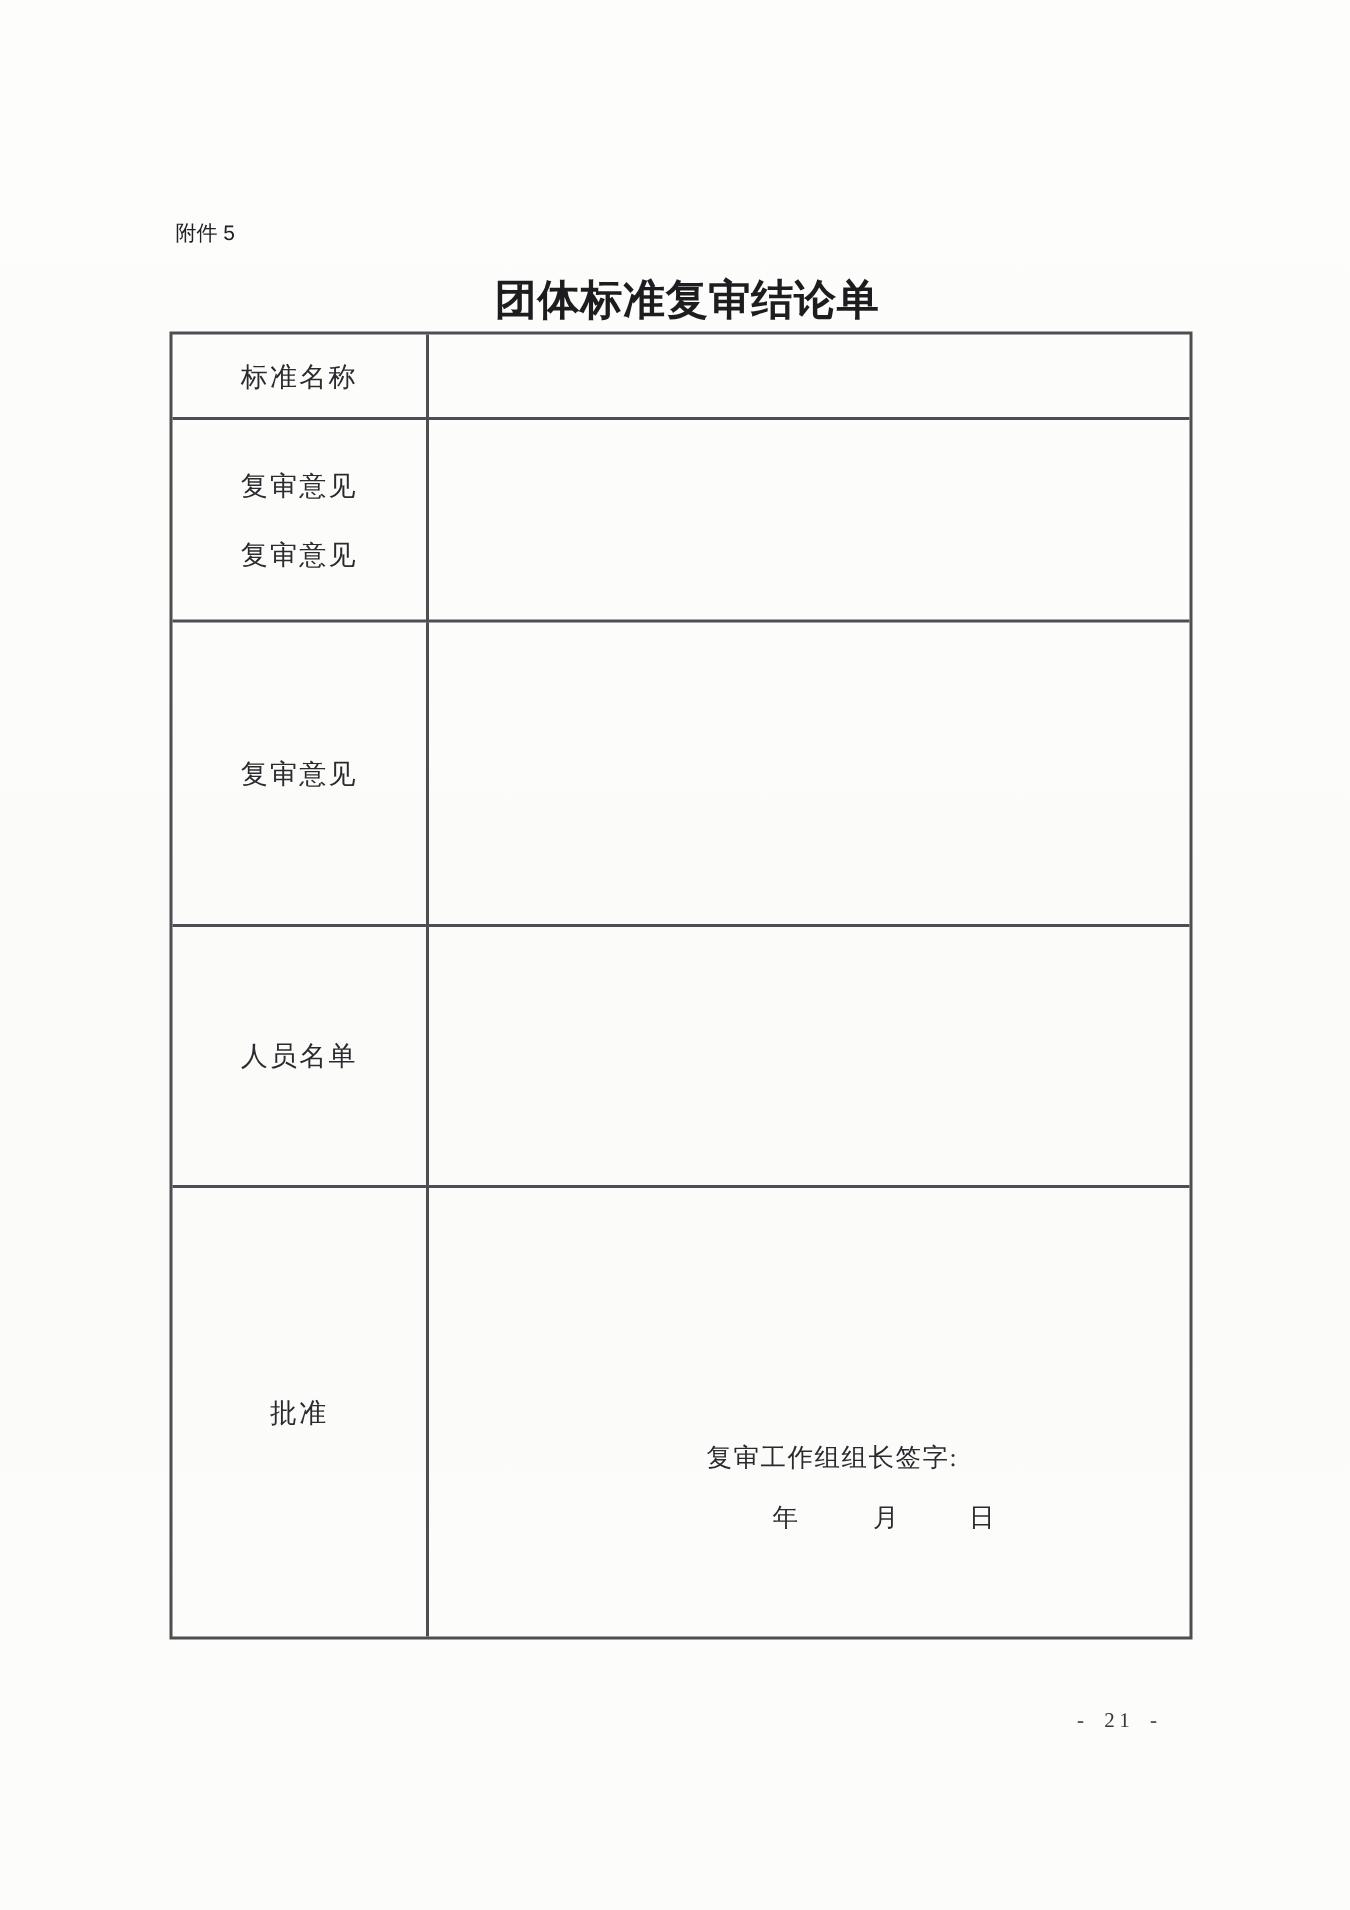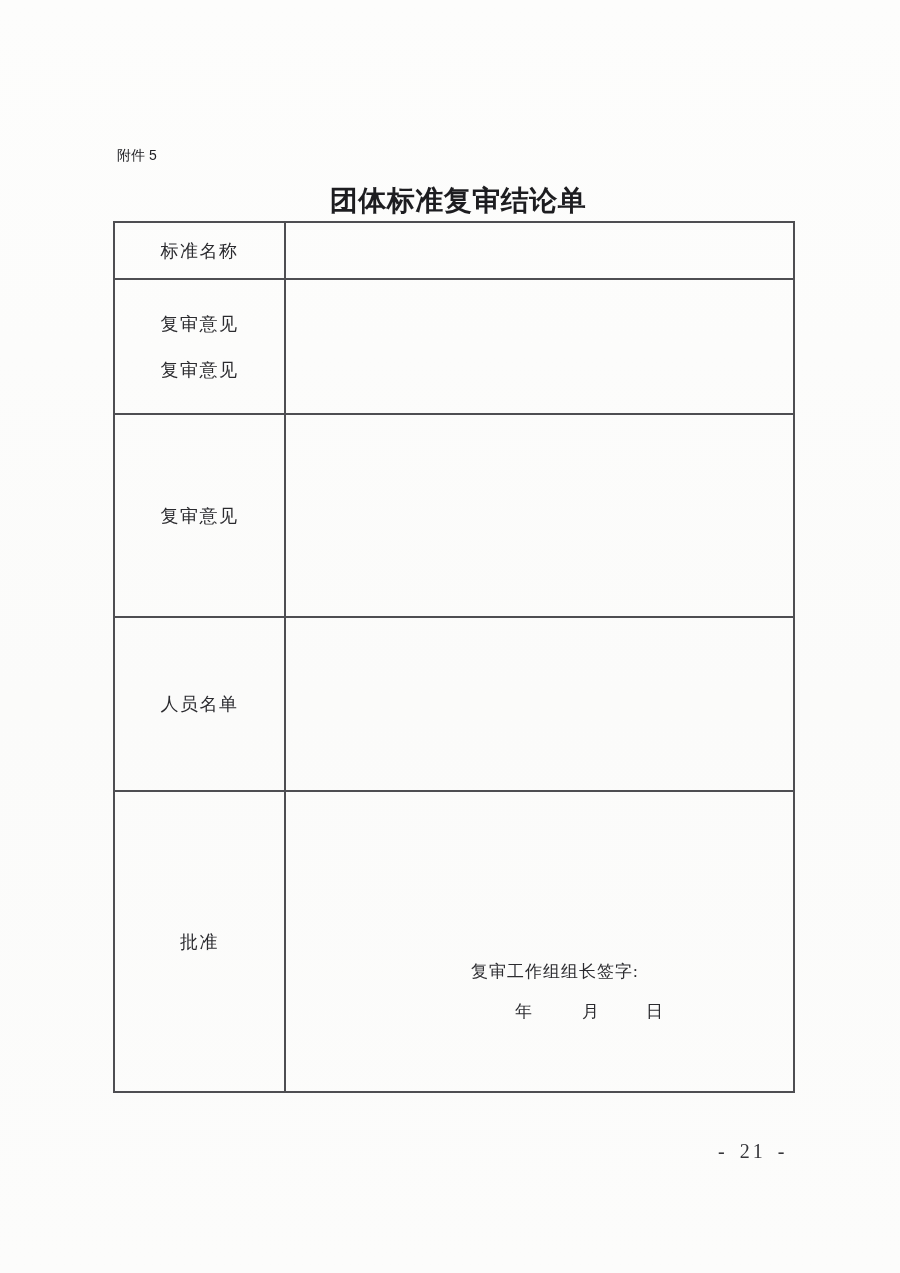--- a/index.html
+++ b/index.html
@@ -94,21 +94,21 @@
     padding-left: 44px;
     line-height: 24px;
   }
   .date-line .ymd-year { margin-right: 50px; }
   .date-line .ymd-month { margin-right: 47px; }
   .page-number {
     position: absolute;
     left: 718px;
     top: 1140px;
     font-family: "Liberation Serif", serif;
-    font-size: 20px;
+    font-size: 14px;
     letter-spacing: 3px;
     word-spacing: 4px;
     color: #36363a;
   }
 </style>
 </head>
 <body>
 
 <div class="page">
 

